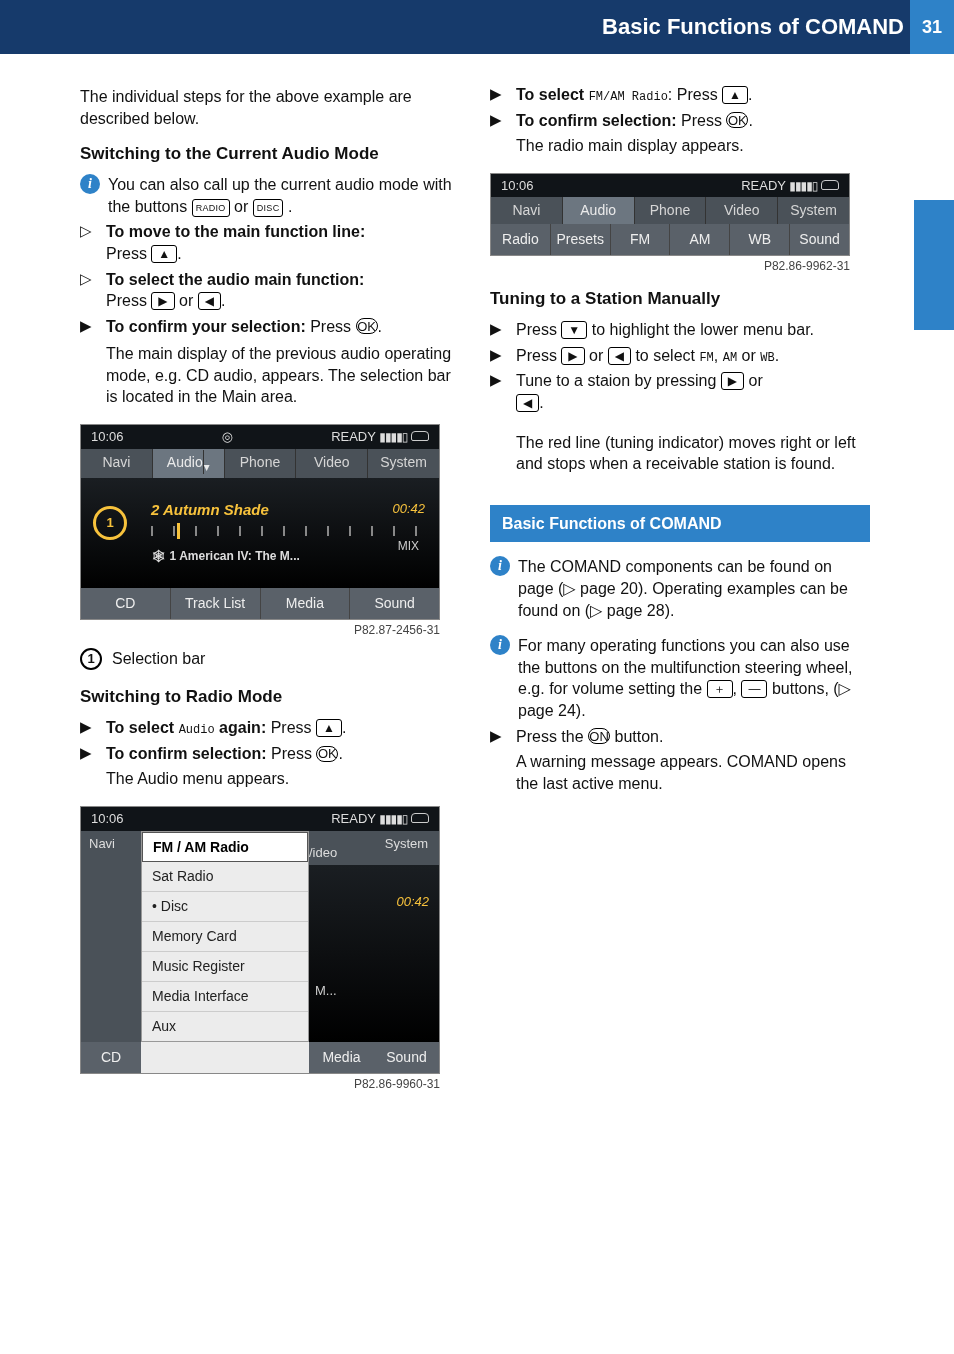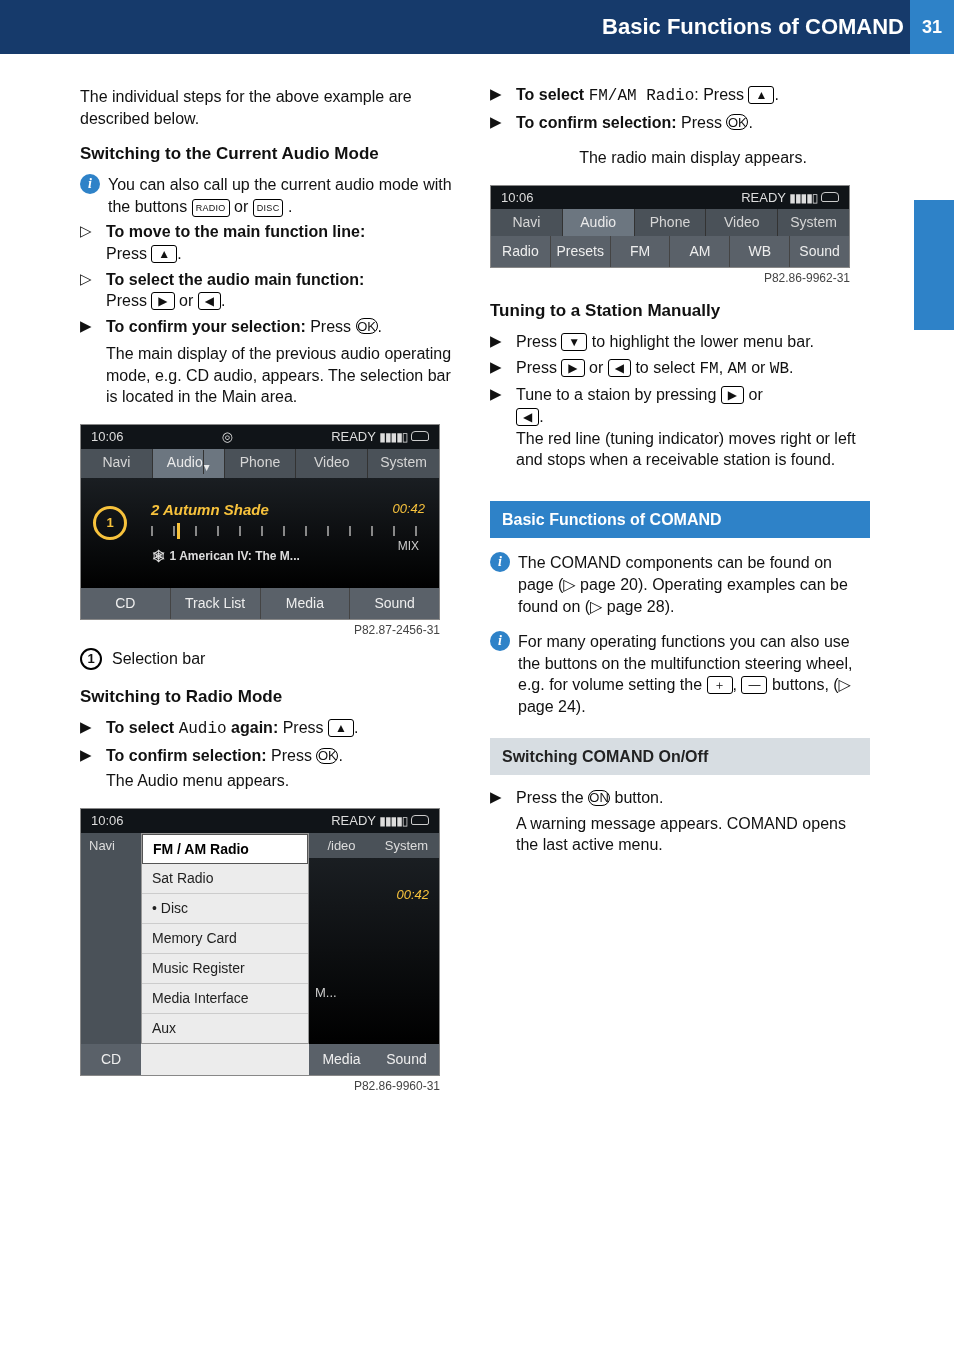--- a/index.html
+++ b/index.html
@@ -99,21 +99,21 @@
   .keybtn.tiny { font-size:9px; padding:0 3px; letter-spacing:0.3px;}
   .okbtn {
     display:inline-flex;
     width:22px;height:16px;
     border:1px solid #000;
     border-radius:9px;
     font-size:13px;
     align-items:center;justify-content:center;
     vertical-align: 1px;
   }
-  .mono { font-family: "Courier New", monospace; font-size: 16px; text-align: right; }
+  .mono { font-family: "Courier New", monospace; font-size: 12px; text-align: right; }
 
   b { font-weight: 700; }
 
   
   .screenshot {
     border: 1px solid #888;
     width: 360px;
     font-size: 13px;
     margin: 10px 0 2px;
     background:#202428;
@@ -354,21 +354,21 @@
           <span class="sel">FM / AM Radio</span>
           <span>Sat Radio</span>
           <span>• Disc</span>
           <span>Memory Card</span>
           <span>Music Register</span>
           <span>Media Interface</span>
           <span>Aux</span>
         </div>
         <div style="width:130px;display:flex;flex-direction:column;">
           <div style="display:flex;background:#4a5158;color:#ddd;">
-            <span style="flex:1;text-align:center;padding:4px 0;">/ideo</span>
+            <span style="flex:1;text-align:left;padding:4px 0;margin-top:9px;">/ideo</span>
             <span style="flex:1;text-align:center;padding:4px 0;">System</span>
           </div>
           <div class="bodyright" style="flex:1;">
             <div class="time">00:42</div>
             <div style="position:absolute;left:6px;bottom:42px;color:#ccc;font-size:13px;">M...</div>
           </div>
         </div>
       </div>
       <div class="bottom">
         <span style="flex:0 0 60px;">CD</span>
@@ -386,21 +386,21 @@
       <div class="body">
         <b><span>To select </span></b><span class="mono">FM/AM Radio</span><span>: Press </span>
         <span class="keybtn">▲</span>.
       </div>
     </div>
     <div class="bullet">
       <span class="sym">▶</span>
       <div class="body">
         <b>To confirm selection:</b><span> Press </span>
         <span class="okbtn">OK</span>.
-        <p style="margin-top:14px;text-align:center;">The radio main display appears.</p>
+        <p style="margin-top:4px;">The radio main display appears.</p>
       </div>
     </div>
 
     <div class="screenshot">
       <div class="topbar">
         <span>10:06</span>
         <span><span>READY</span> <span class="bars"></span> <span class="car-ico"></span></span>
       </div>
       <div class="tabs">
         <span>Navi</span>
@@ -440,41 +440,40 @@
         <span> to select </span><span class="mono">FM</span><span>, </span><span class="mono">AM</span><span> or </span><span class="mono">WB</span><span>.</span>
       </div>
     </div>
     <div class="bullet">
       <span class="sym">▶</span>
       <div class="body">
         <span>Tune to a staion by pressing </span>
         <span class="keybtn">▶</span>
         <span> or</span><br>
         <span class="keybtn">◀</span>.
-        <p style="margin-top:0;">The red line (tuning indicator) moves right or left and stops when a receivable station is found.</p>
+        <p style="margin-top:18px;">The red line (tuning indicator) moves right or left and stops when a receivable station is found.</p>
       </div>
     </div>
 
     <div class="sectionbox">Basic Functions of COMAND</div>
 
     <div class="bullet">
       <span class="info-icon">i</span>
       <div class="body">The COMAND components can be found on page (▷ page 20). Operating examples can be found on (▷ page 28).</div>
     </div>
     <div class="bullet" style="margin-top:14px;">
       <span class="info-icon">i</span>
       <div class="body">
         <span>For many operating functions you can also use the buttons on the multifunction steering wheel, e.g. for volume setting the </span>
         <span class="keybtn">＋</span><span>, </span>
         <span class="keybtn">—</span>
         <span> buttons, (▷ page 24).</span>
       </div>
     </div>
 
-    <div class="subbox">Switching COMAND On/Off</div>
 
     <div class="bullet">
       <span class="sym">▶</span>
       <div class="body">
         <span>Press the </span>
         <span class="okbtn">ON</span>
         <span> button.</span>
         <p style="margin-top:4px;">A warning message appears. COMAND opens the last active menu.</p>
       </div>
     </div>

